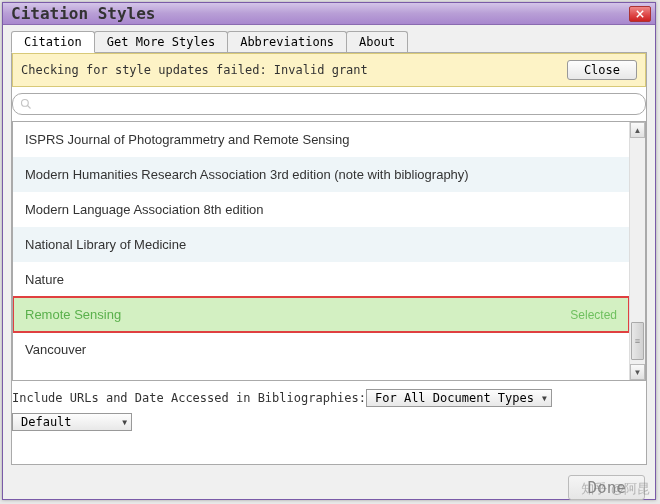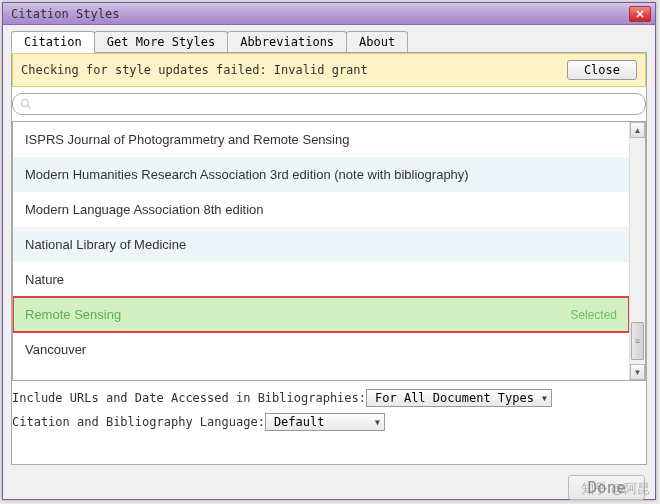--- a/index.html
+++ b/index.html
@@ -23,23 +23,24 @@
   height: 22px;
   background: linear-gradient(to bottom, #d4c5e8 0%, #b89ed6 50%, #a888ce 100%);
   border-bottom: 1px solid #8a6bb0;
   display: flex;
   align-items: center;
   padding: 0 4px;
 }
 .titlebar-title {
   flex: 1;
   font-family: "Microsoft YaHei", "SimSun", monospace;
-  font-size: 12px;
+  font-size: 16px;
   color: #333;
   padding-left: 4px;
+  font-weight: bold;
 }
 .close-btn {
   width: 22px;
   height: 16px;
   background: linear-gradient(to bottom, #e88 0%, #d44 60%, #c22 100%);
   border: 1px solid #a33;
   border-radius: 2px;
   display: flex;
   align-items: center;
   justify-content: center;
@@ -315,21 +316,20 @@
 
       <div class="options">
         <div class="opt-row">
           <span class="opt-label">Include URLs and Date Accessed in Bibliographies:</span>
           <div class="dropdown">
             <span>For All Document Types</span>
             <span class="dd-arrow">▼</span>
           </div>
         </div>
         <div class="opt-row">
-          <span class="opt-label">Citation and Bibliography Language:</span>
           <div class="dropdown" style="min-width:120px">
             <span>Default</span>
             <span class="dd-arrow" style="margin-left:auto">▼</span>
           </div>
         </div>
       </div>
 
     </div>
   </div>
 

